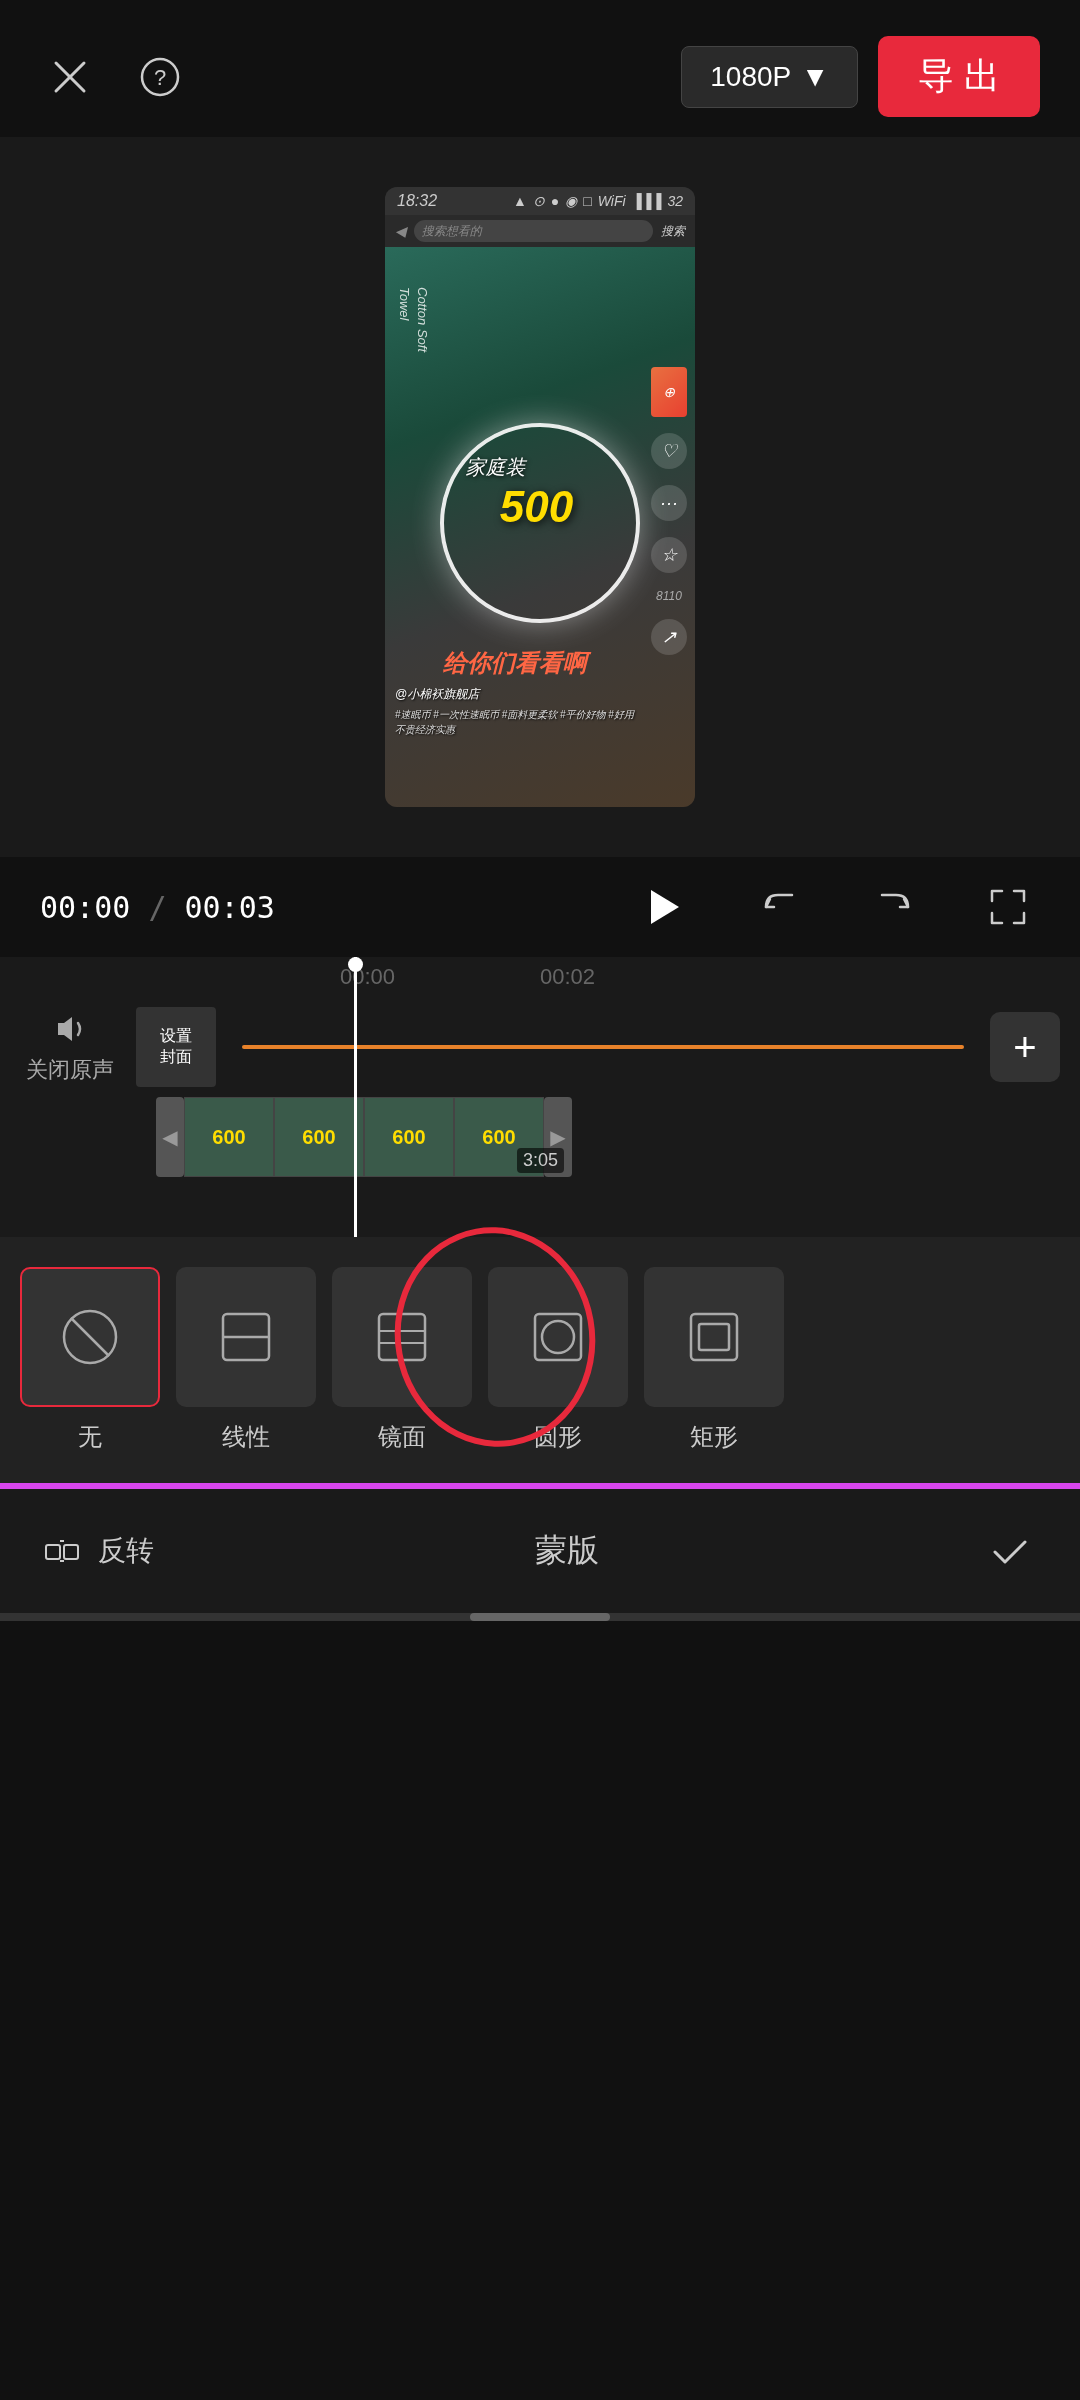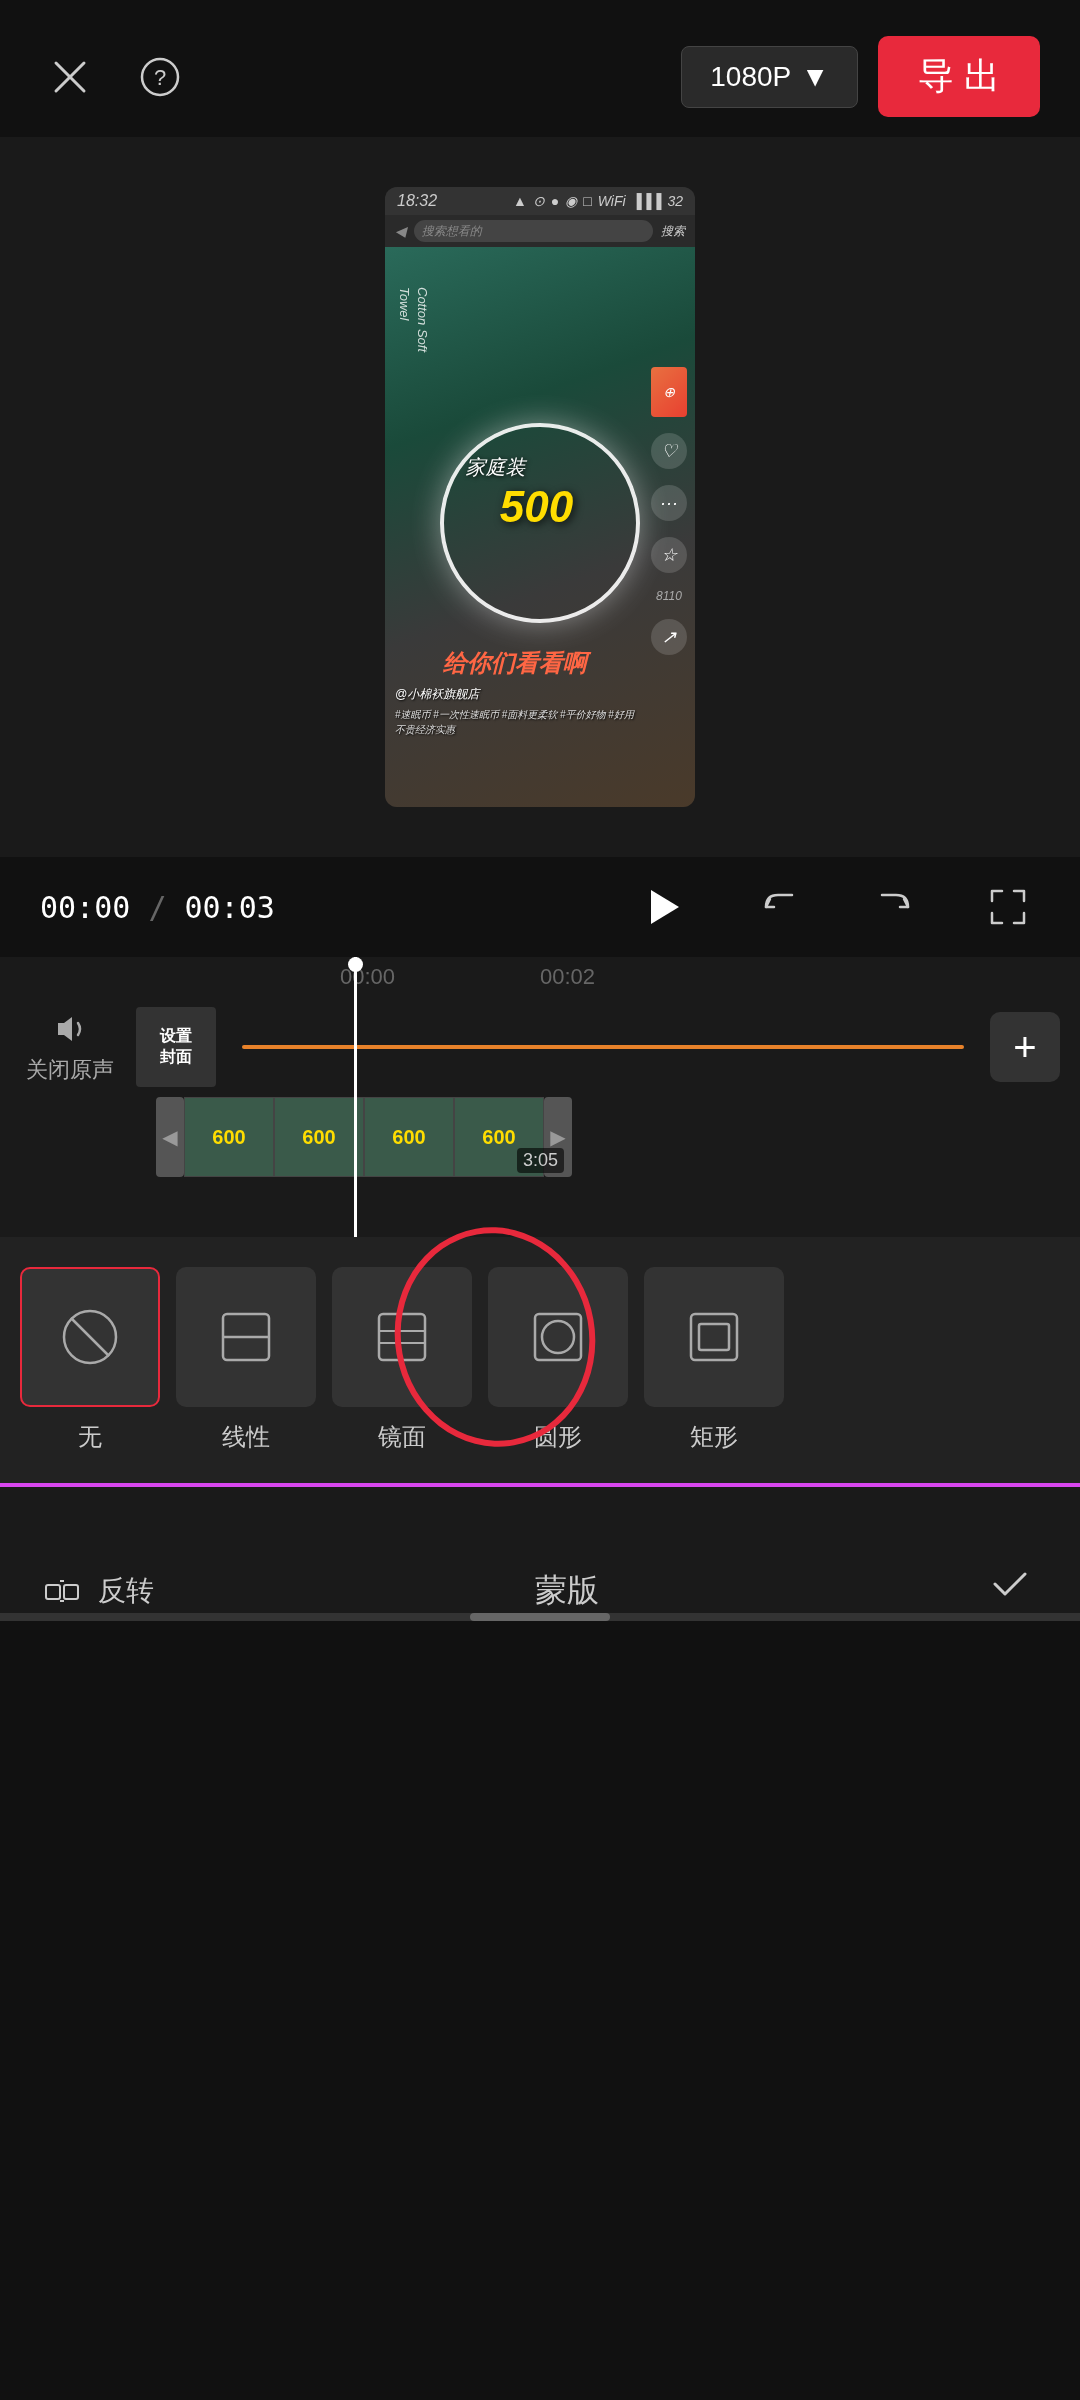--- a/index.html
+++ b/index.html
@@ -338,24 +338,24 @@
       font-size: 24px;
       color: #ccc;
     }
 
     
     .bottom-bar {
       width: 100%;
       height: 130px;
       background: #1a1a1a;
       display: flex;
-      align-items: flex-end;
+      align-items: center;
       justify-content: space-between;
       padding: 0 40px;
-      border-top: 4px solid #d946ef;
+      border-top: 6px solid #d946ef;
     }
     .bottom-left {
       display: flex;
       align-items: center;
       gap: 14px;
       font-size: 28px;
       color: #ccc;
     }
     .bottom-center {
       font-size: 32px;
@@ -517,21 +517,21 @@
         <div>
           <svg width="40" height="40" viewBox="0 0 40 40" fill="none">
             <path d="M8 14 L8 26 L14 26 L22 32 L22 8 L14 14 Z" fill="#aaa"></path>
             <path d="M28 14 Q32 20 28 26" stroke="#aaa" stroke-width="2.5" stroke-linecap="round" fill="none"></path>
           </svg>
         </div>
         <span class="track-name">关闭原声</span>
       </div>
 
       <div class="cover-thumbnail">
-        <div style="font-size:16px;color:#fff;line-height:1.3;font-weight:bold;">设置<br>封面</div>
+        <div style="font-size:16px;color:#fff;line-height:1.3;">设置<br>封面</div>
       </div>
 
       <div class="orange-bar"></div>
 
       <div class="add-btn">+</div>
     </div>
 
     <div class="track-row">
       <div style="width:100px;"></div>
       <div class="video-strip">

